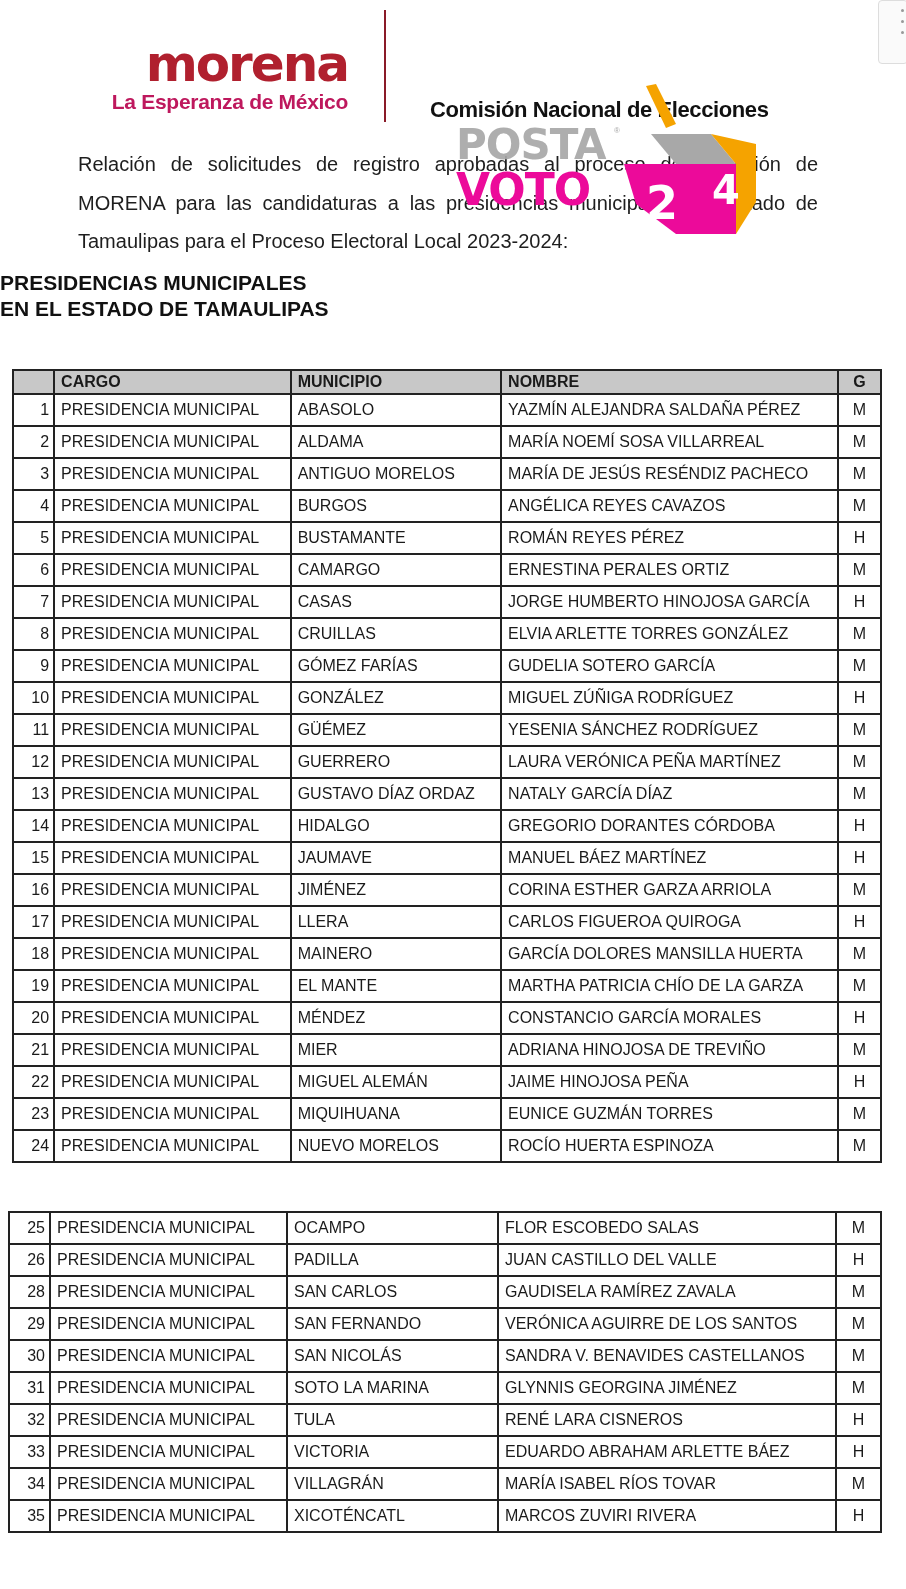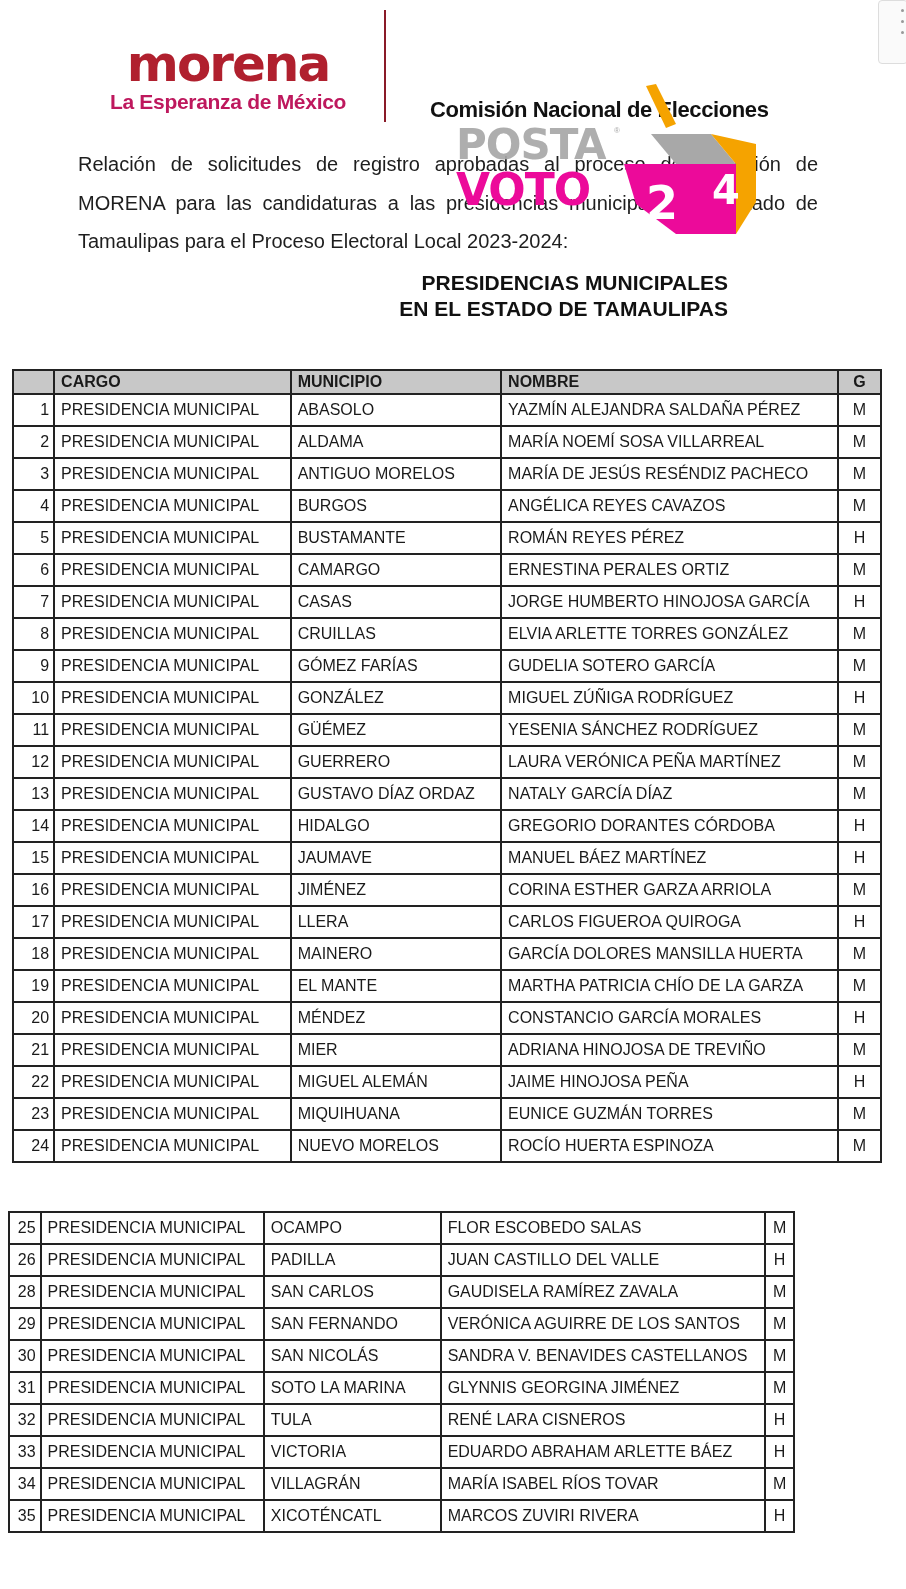--- a/index.html
+++ b/index.html
@@ -1,35 +1,35 @@
 <!DOCTYPE html>
 <html><head>
 <meta charset="utf-8">
 <style>
   html, body { margin:0; padding:0; background:#ffffff; }
   body { width:906px; height:1589px; position:relative; overflow:hidden; font-family:"Liberation Sans", sans-serif; color:#1a1a1a; }
-  .logo-block { position:absolute; left:108px; top:38px; width:240px; text-align:center; }
+  .logo-block { position:absolute; left:108px; top:38px; width:240px; text-align:right; }
   .logo-word { font-family:"DejaVu Sans", sans-serif; font-weight:bold; font-size:50px; color:#b0202e; letter-spacing:-2px; line-height:52px; }
   .logo-sub { font-family:"Liberation Sans", sans-serif; font-weight:bold; font-size:21px; color:#be185d; margin-top:0px; letter-spacing:-0.3px; }
   .divider { position:absolute; left:384px; top:10px; width:2px; height:112px; background:#8a1a28; }
   .commission { position:absolute; left:430px; top:57px; font-family:"Liberation Sans", sans-serif; font-weight:bold; font-size:22px; color:#111; letter-spacing:-0.4px;margin-top:40px; }
   .intro { position:absolute; left:78px; top:145px; width:740px; font-size:20px; line-height:38.5px; text-align:justify; color:#1e1e1e; }
   .watermark { position:absolute; left:456px; top:84px; width:300px; height:150px; pointer-events:none; }
   .wm-posta { position:absolute; left:0; top:36px; font-family:"DejaVu Sans", sans-serif; font-weight:bold; font-size:42px; color:#a8a8a8; letter-spacing:-1px; opacity:0.92; }
   .wm-voto { position:absolute; left:0; top:80px; font-family:"DejaVu Sans", sans-serif; font-weight:bold; font-size:44px; color:#ec0a9a; letter-spacing:-1px; }
   .wm-reg { position:absolute; left:158px; top:42px; font-size:8px; color:#a8a8a8; }
   .wm-box { position:absolute; left:160px; top:0; width:140px; height:150px; }
-  .heading { position:absolute; left:0; width:728px; top:270px; text-align:right; font-weight:bold; font-size:21px; line-height:26px; color:#111; }
+  .heading { position:absolute; left:0; width:728px; top:270px; text-align:left; font-weight:bold; font-size:21px; line-height:26px; color:#111; }
   table { border-collapse:collapse; position:absolute; font-family:"Liberation Sans", sans-serif; font-size:16px; color:#1a1a1a;margin-top:33px; }
   td, th { border:2px solid #222; height:30px; padding:0 6px; white-space:nowrap; }
   th { background:#c8c8c8; text-align:left; font-weight:bold; height:22px; font-size:16px; }
   td.num { text-align:right; padding:0 4px 0 0; }
   td.g, th.g { text-align:center; padding:0; }
   .t1 { left:12px; top:336px; width:870px; }
-  .t2 { left:8px; top:1178px; width:787px; }
+  .t2 { left:8px; top:1178px; width:874px; }
   .scroll-widget { position:absolute; left:878px; top:0; width:28px; height:62px; border:1px solid #ddd; border-radius:4px; background:#fafafa; }
   .scroll-widget span { display:block; width:3px; height:3px; background:#999; border-radius:50%; margin:8px 0 0 22px; }
 </style>
 </head>
 <body>
 
 <div class="scroll-widget">
     <span></span>
     <span></span>
     <span></span>

